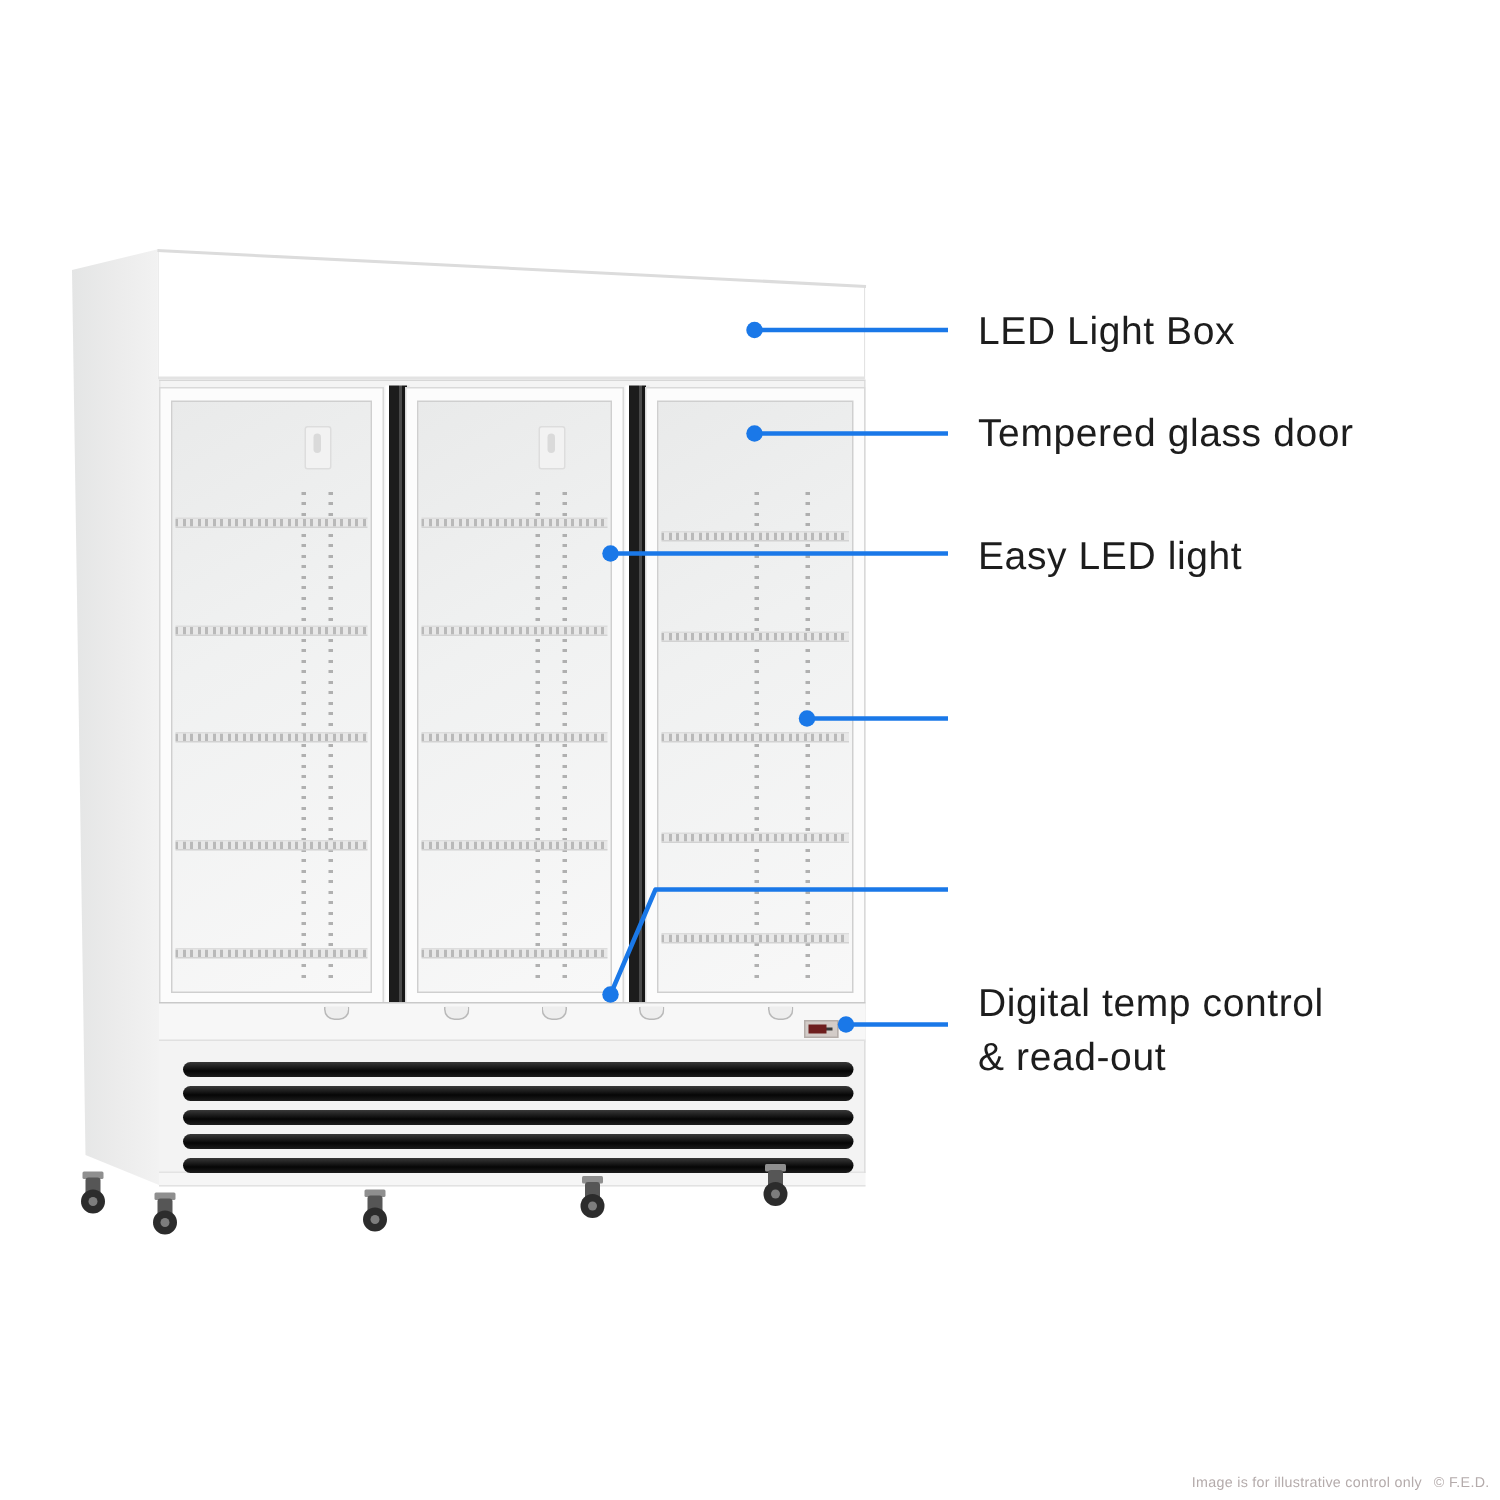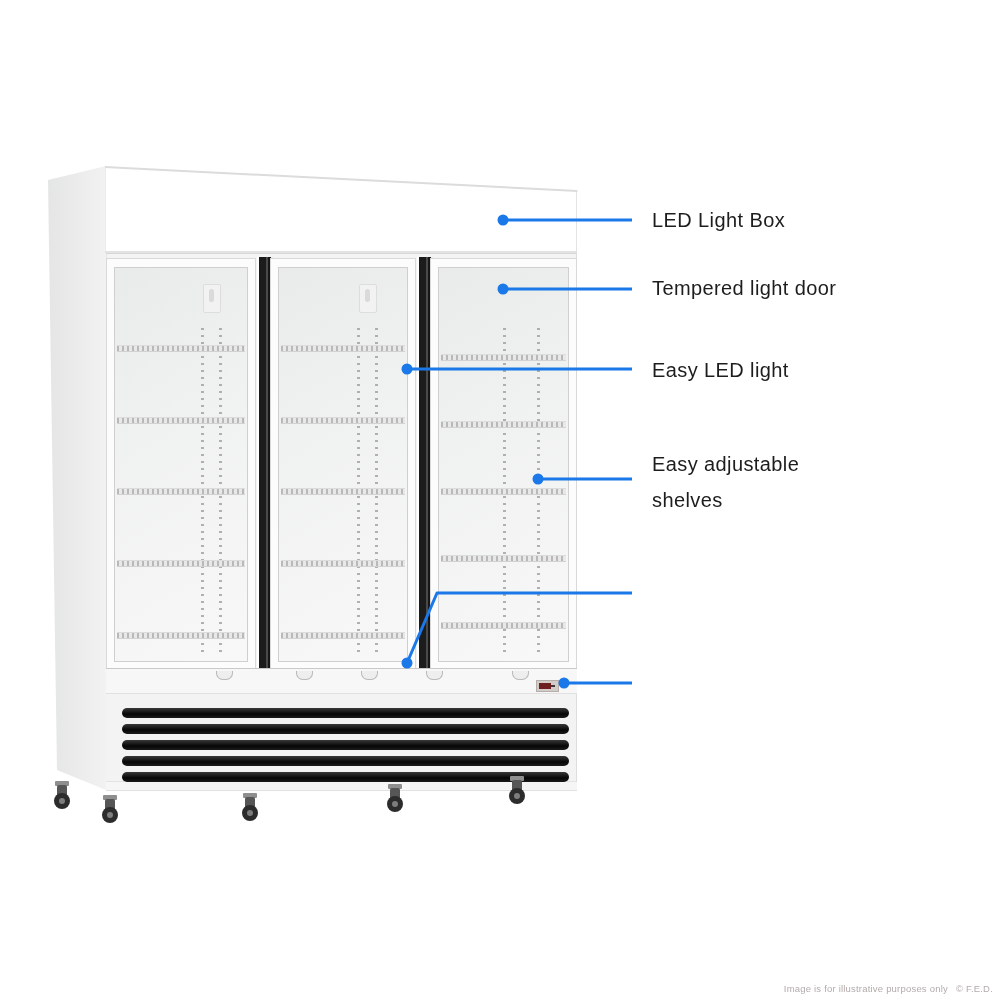--- a/index.html
+++ b/index.html
@@ -93,21 +93,21 @@
 
   .caster { width:26px; height:38px; }
   .caster .plate { position:absolute; left:5px; top:0; width:14px; height:5px; background:#8f8f8f; border-radius:1px; }
   .caster .fork  { position:absolute; left:7px; top:4px; width:10px; height:14px; background:#565656; border-radius:2px 2px 4px 4px; }
   .caster .wheel { position:absolute; left:4px; top:12px; width:16px; height:16px; background:#2c2c2c; border-radius:50%; }
   .caster .hub   { position:absolute; left:9px; top:17px; width:6px; height:6px; background:#7d7d7d; border-radius:50%; }
 
   
   .callout-svg { left:0; top:0; width:1000px; height:1000px; pointer-events:none; }
   .callout-label {
-    position:absolute; left:652px; color:#1d1d1d; font-size:20px; line-height:36px;
+    position:absolute; left:652px; color:#1d1d1d; font-size:26px; line-height:36px;
     font-weight:500; letter-spacing:.4px; white-space:pre-line;
   }
 
   
   .footer-note {
     position:absolute; right:7px; bottom:6px; font-size:9.5px; color:#b4abab;
     letter-spacing:.2px;
   }
   .footer-note .sep { display:inline-block; width:8px; }
 </style>
@@ -224,22 +224,22 @@
       <circle cx="503" cy="220" r="5.5"></circle>
       <circle cx="503" cy="289" r="5.5"></circle>
       <circle cx="407" cy="369" r="5.5"></circle>
       <circle cx="538" cy="479" r="5.5"></circle>
       <circle cx="407" cy="663" r="5.5"></circle>
       <circle cx="564" cy="683" r="5.5"></circle>
     </g>
   </svg>
 
   <div class="callout-label" style="top:202px;">LED Light Box</div>
-  <div class="callout-label" style="top:270px;">Tempered light door</div>
+  <div class="callout-label" style="top:270px;">Tempered glass door</div>
   <div class="callout-label" style="top:352px;">Easy LED light</div>
-  <div class="callout-label" style="top:446px;">Easy adjustable
-shelves</div>
+  <div class="callout-label" style="top:650px;">Digital temp control
+&amp; read-out</div>
 
   <div class="footer-note">
-    <span>Image is for illustrative purposes only</span><span class="sep"></span><span>© F.E.D.</span>
+    <span>Image is for illustrative control only</span><span class="sep"></span><span>© F.E.D.</span>
   </div>
 
 </div>
 
 </body></html>

